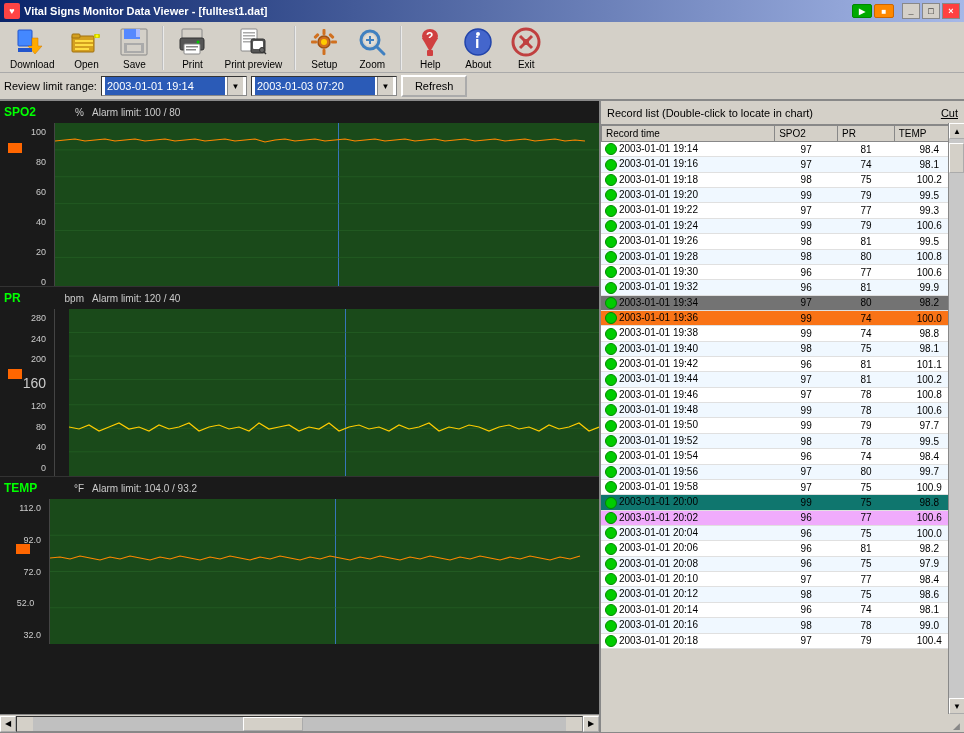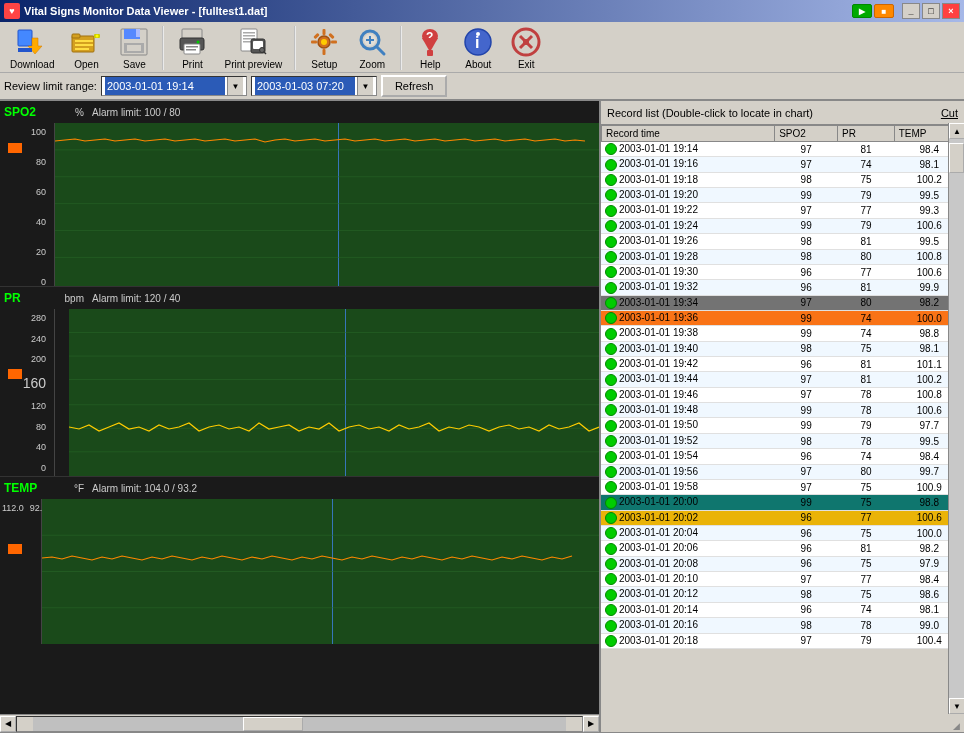--- a/index.html
+++ b/index.html
@@ -524,21 +524,21 @@
   </div>
 </div>
 
 <div class="review-bar">
   <span class="review-label">Review limit range:</span>
   <div class="review-input">
     <input class="review-input-field" type="text" style="width: 120px;" value="2003-01-01 19:14">
     <div class="dropdown-arrow">▼</div>
   </div>
   <div class="review-input">
-    <input class="review-input-field" type="text" style="width: 100px;" value="2003-01-03 07:20">
+    <input class="review-input-field" type="text" style="width: 120px;" value="2003-01-03 07:20">
     <div class="dropdown-arrow">▼</div>
   </div>
   <button class="refresh-btn">Refresh</button>
 </div>
 
 <div class="main-content">
 
   <div class="chart-panel" style="position:relative;">
 
     <div class="chart-section" style="height:185px;">
@@ -613,21 +613,21 @@
       </div>
     </div>
 
     <div class="chart-section" style="border-top:1px solid #333;">
       <div class="chart-header">
         <span class="chart-label" style="color:#00ff00;">TEMP</span>
         <span class="chart-unit" style="color:#cccccc;">°F</span>
         <span class="alarm-text">Alarm limit:  104.0 / 93.2</span>
       </div>
       <div style="display:flex;height:145px;">
-        <div style="width:42px;background:#1a1a1a;display:flex;flex-direction:row;justify-content:space-between;padding:4px 2px;border-right:1px solid #444;position:relative;">
+        <div style="width:42px;background:#1a1a1a;display:flex;flex-direction:column;justify-content:space-between;padding:4px 2px;border-right:1px solid #444;position:relative;margin-left:8px;">
           <div style="position:absolute;left:8px;top:45px;">
             <div style="width:14px;height:10px;background:#ff6600;"></div>
           </div>
           <span style="color:#ccc;font-size:9px;text-align:right;padding-right:6px;">112.0</span>
           <span style="color:#ccc;font-size:9px;text-align:right;padding-right:6px;">92.0</span>
           <span style="color:#ccc;font-size:9px;text-align:right;padding-right:6px;">72.0</span>
           <span style="color:#ccc;font-size:9px;text-align:center;padding-right:6px;">52.0</span>
           <span style="color:#ccc;font-size:9px;text-align:right;padding-right:6px;">32.0</span>
         </div>
         <div style="flex:1;background:#1a4a1a;position:relative;overflow:hidden;">
@@ -811,21 +811,21 @@
                 <td class="col-spo2">97</td>
                 <td class="col-pr">75</td>
                 <td class="col-temp">100.9</td>
               </tr>
               <tr style="background: #0f766e;">
                 <td class="col-time"><span class="status-dot"></span>2003-01-01 20:00</td>
                 <td class="col-spo2">99</td>
                 <td class="col-pr">75</td>
                 <td class="col-temp">98.8</td>
               </tr>
-              <tr style="background: #eab308;">
+              <tr style="background: #f0abfc;">
                 <td class="col-time"><span class="status-dot"></span>2003-01-01 20:02</td>
                 <td class="col-spo2">96</td>
                 <td class="col-pr">77</td>
                 <td class="col-temp">100.6</td>
               </tr>
               <tr style="background: rgb(240, 248, 255);">
                 <td class="col-time"><span class="status-dot"></span>2003-01-01 20:04</td>
                 <td class="col-spo2">96</td>
                 <td class="col-pr">75</td>
                 <td class="col-temp">100.0</td>

